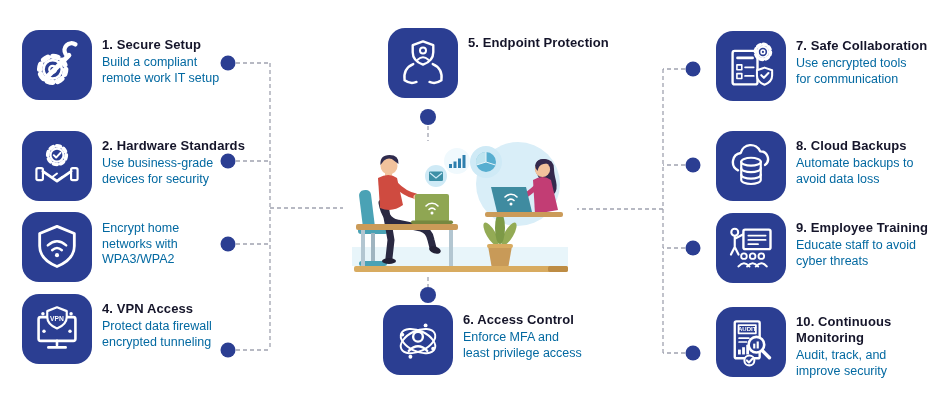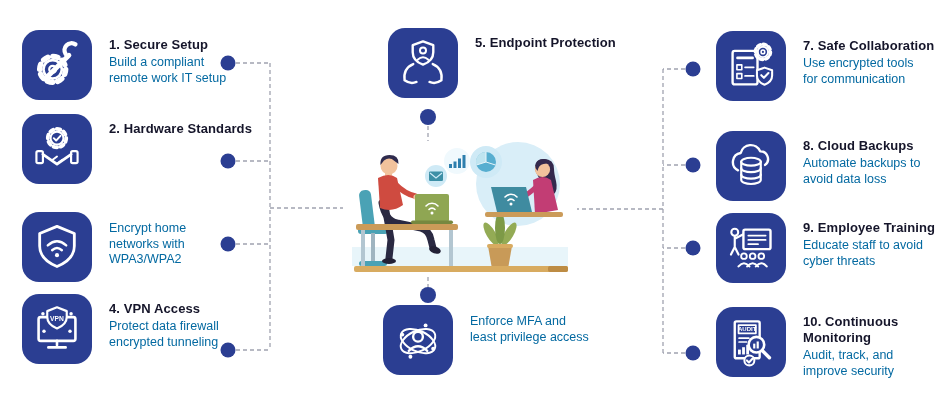--- a/index.html
+++ b/index.html
@@ -3,21 +3,21 @@
 <meta charset="utf-8">
 <style>
   html,body{margin:0;padding:0;background:#ffffff;}
   .stage{position:relative;width:936px;height:409px;background:#ffffff;overflow:hidden;
          font-family:"Liberation Sans",sans-serif;}
   .connectors{position:absolute;left:0;top:0;pointer-events:none;}
   .item{position:absolute;display:flex;align-items:flex-start;}
   .icon-box{width:70px;height:70px;background:#2b3e92;border-radius:17px;flex:0 0 70px;
             display:flex;align-items:center;justify-content:center;}
   .icon-box svg{width:52px;height:52px;display:block;}
-  .txt{margin-left:17px;margin-top:7px;}
+  .txt{margin-left:10px;margin-top:7px;}
   .txt.w-left{width:150px;}
   .txt.w-mid{width:168px;}
   .txt.w-right{width:145px;}
   .title{font-weight:700;font-size:13px;line-height:16px;color:#15152a;letter-spacing:.1px;}
   .desc{font-size:12.5px;line-height:15.5px;color:#0369a1;white-space:pre-line;margin-top:2px;}
   .illu{position:absolute;left:345px;top:128px;}
   .ic{stroke:#ffffff;fill:none;stroke-linecap:round;stroke-linejoin:round;}
 </style>
 </head>
 <body>
@@ -56,36 +56,38 @@
       </g>
     </svg>
   </div>
   <div class="txt w-left">
     <div class="title">1. Secure Setup</div>
     <div class="desc">Build a compliant
 remote work IT setup</div>
   </div>
 </div>
 
-<div class="item" style="left:22px;top:114px">
+<div class="item" style="left:22px;top:131px">
   <div class="icon-box">
     <svg viewBox="0 0 48 48">
       <g class="ic">
         <circle cx="24" cy="14" r="8.5" stroke-width="3.5" stroke-dasharray="3.3 3.3"></circle>
         <circle cx="24" cy="14" r="6" stroke-width="2"></circle>
         <path d="M21 14 l2.2 2.2 4 -4.4" stroke-width="1.8"></path>
         <rect x="5" y="26" width="6" height="11" rx="1.5" stroke-width="2"></rect>
         <rect x="37" y="26" width="6" height="11" rx="1.5" stroke-width="2"></rect>
         <path d="M11 29 L24 38 L37 29" stroke-width="2.6"></path>
         <path d="M20 34 l4 -3 M25 37 l4 -3" stroke-width="1.8"></path>
       </g>
     </svg>
   </div>
   <div class="txt w-left">
     <div class="title">2. Hardware Standards</div>
+    <div class="desc">Use business-grade
+devices for security</div>
   </div>
 </div>
 
 <div class="item" style="left:22px;top:212px">
   <div class="icon-box">
     <svg viewBox="0 0 48 48">
       <g class="ic">
         <path d="M24 5 L40 11.5 V23 q0 12.5 -16 19 q-16 -6.5 -16 -19 V11.5 Z" stroke-width="2.6"></path>
         <path d="M15.5 22.5 q8.5 -7.5 17 0" stroke-width="2.2"></path>
         <path d="M19.5 27 q4.5 -4 9 0" stroke-width="2.2"></path>
@@ -148,20 +150,21 @@
         <circle cx="24" cy="21" r="4.5" stroke-width="2.2"></circle>
         <path d="M15.5 34 q8.5 -8.5 17 0" stroke-width="2.2"></path>
         <circle cx="9.5" cy="19" r="1.8" fill="#fff" stroke="none"></circle>
         <circle cx="38" cy="32" r="1.8" fill="#fff" stroke="none"></circle>
         <circle cx="31" cy="10.5" r="1.8" fill="#fff" stroke="none"></circle>
         <circle cx="17" cy="39.5" r="1.8" fill="#fff" stroke="none"></circle>
       </g>
     </svg>
   </div>
   <div class="txt w-mid">
+    <div class="title">6. Access Control</div>
     <div class="desc">Enforce MFA and
 least privilege access</div>
   </div>
 </div>
 
 <div class="item" style="left:716px;top:31px">
   <div class="icon-box">
     <svg viewBox="0 0 48 48">
       <g class="ic">
         <rect x="7" y="10" width="23" height="31" rx="2" stroke-width="2.2"></rect>

